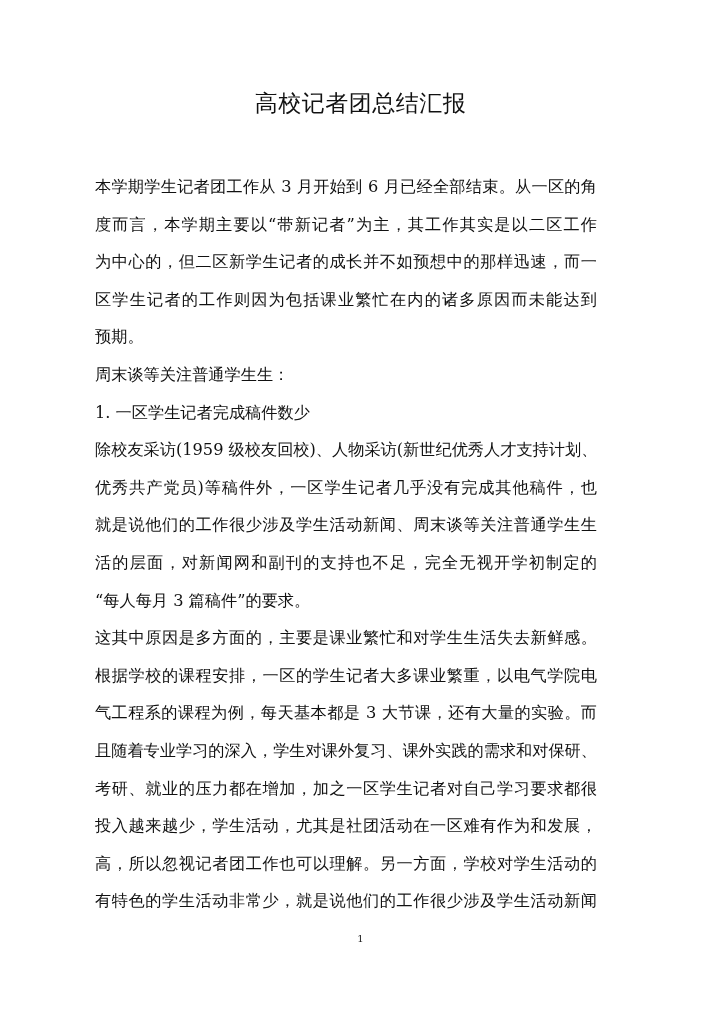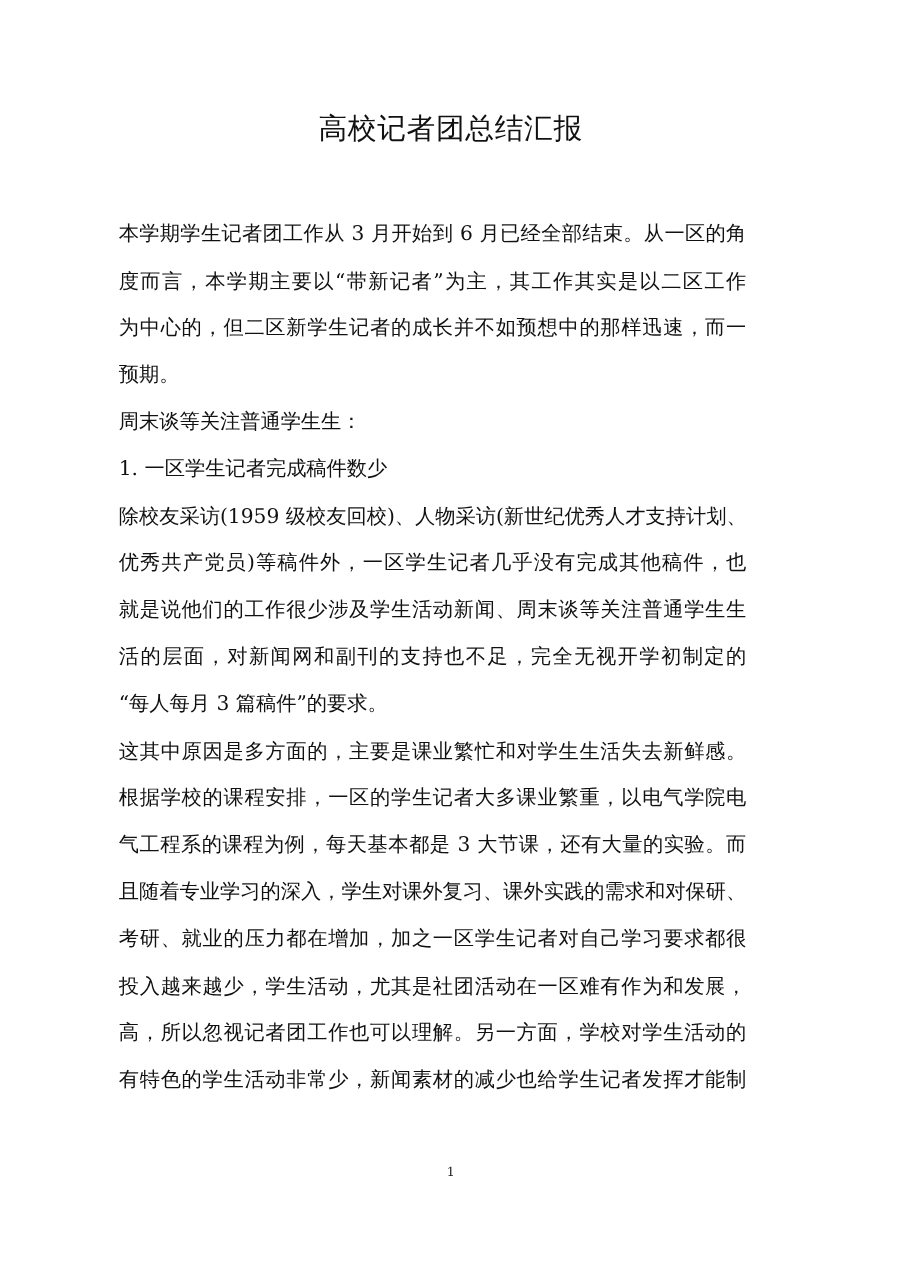--- a/index.html
+++ b/index.html
@@ -67,32 +67,33 @@
 </head>
 <body>
 
 <div class="page">
   <h1 class="title">高校记者团总结汇报</h1>
 
   <div class="body-text">
     <span class="line">本学期学生记者团工作从 3 月开始到 6 月已经全部结束。从一区的角</span>
     <span class="line">度而言，本学期主要以“带新记者”为主，其工作其实是以二区工作</span>
     <span class="line">为中心的，但二区新学生记者的成长并不如预想中的那样迅速，而一</span>
+    <span class="line">区学生记者的工作则因为包括课业繁忙在内的诸多原因而未能达到</span>
     <span class="line last">预期。</span>
     <span class="line last">周末谈等关注普通学生生：</span>
     <span class="line last">1. 一区学生记者完成稿件数少</span>
     <span class="line">除校友采访(1959 级校友回校)、人物采访(新世纪优秀人才支持计划、</span>
     <span class="line">优秀共产党员)等稿件外，一区学生记者几乎没有完成其他稿件，也</span>
     <span class="line">就是说他们的工作很少涉及学生活动新闻、周末谈等关注普通学生生</span>
     <span class="line">活的层面，对新闻网和副刊的支持也不足，完全无视开学初制定的</span>
     <span class="line last">“每人每月 3 篇稿件”的要求。</span>
     <span class="line">这其中原因是多方面的，主要是课业繁忙和对学生生活失去新鲜感。</span>
     <span class="line">根据学校的课程安排，一区的学生记者大多课业繁重，以电气学院电</span>
     <span class="line">气工程系的课程为例，每天基本都是 3 大节课，还有大量的实验。而</span>
     <span class="line">且随着专业学习的深入，学生对课外复习、课外实践的需求和对保研、</span>
     <span class="line">考研、就业的压力都在增加，加之一区学生记者对自己学习要求都很</span>
     <span class="line">投入越来越少，学生活动，尤其是社团活动在一区难有作为和发展，</span>
     <span class="line">高，所以忽视记者团工作也可以理解。另一方面，学校对学生活动的</span>
-    <span class="line">有特色的学生活动非常少，新闻素材的减少也给学生记者发挥才能制</span>
+    <span class="line">有特色的学生活动非常少，就是说他们的工作很少涉及学生活动新闻</span>
   </div>
 
   <div class="page-number">1</div>
 </div>
 
 </body></html>

